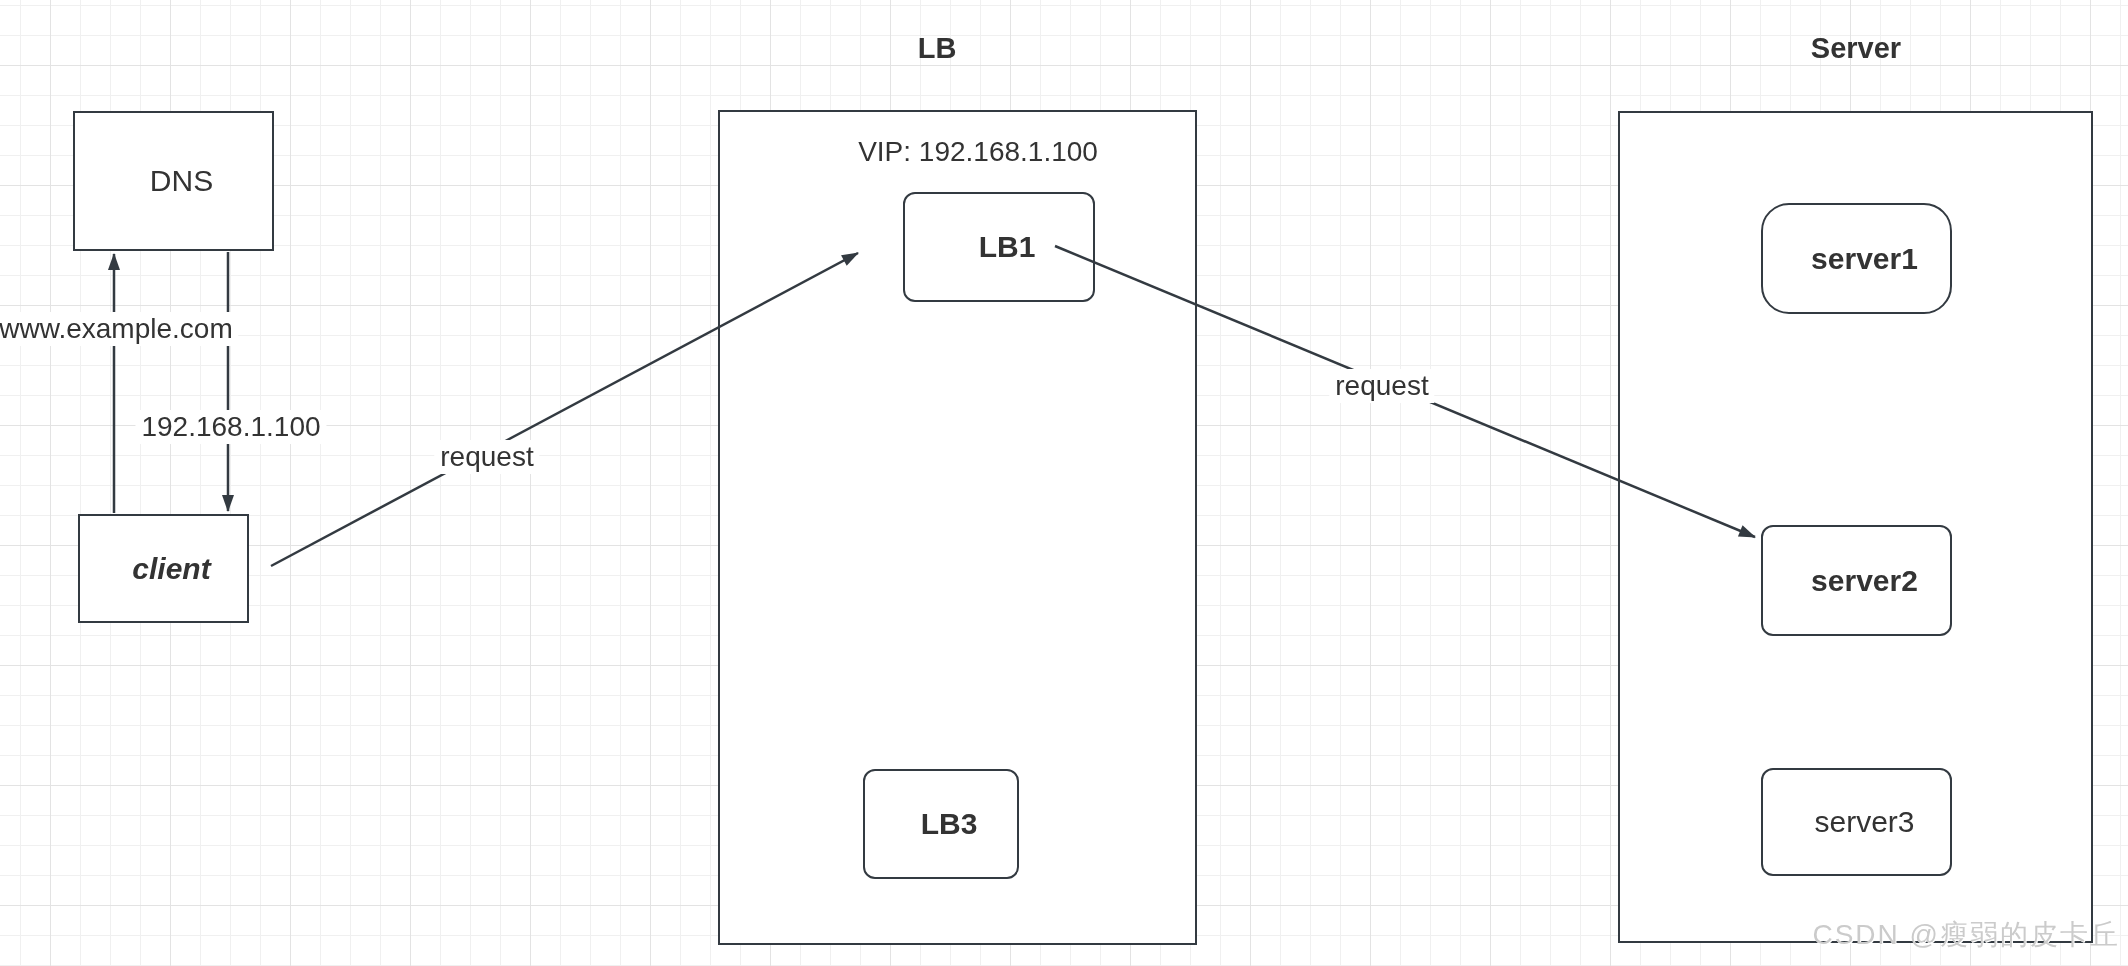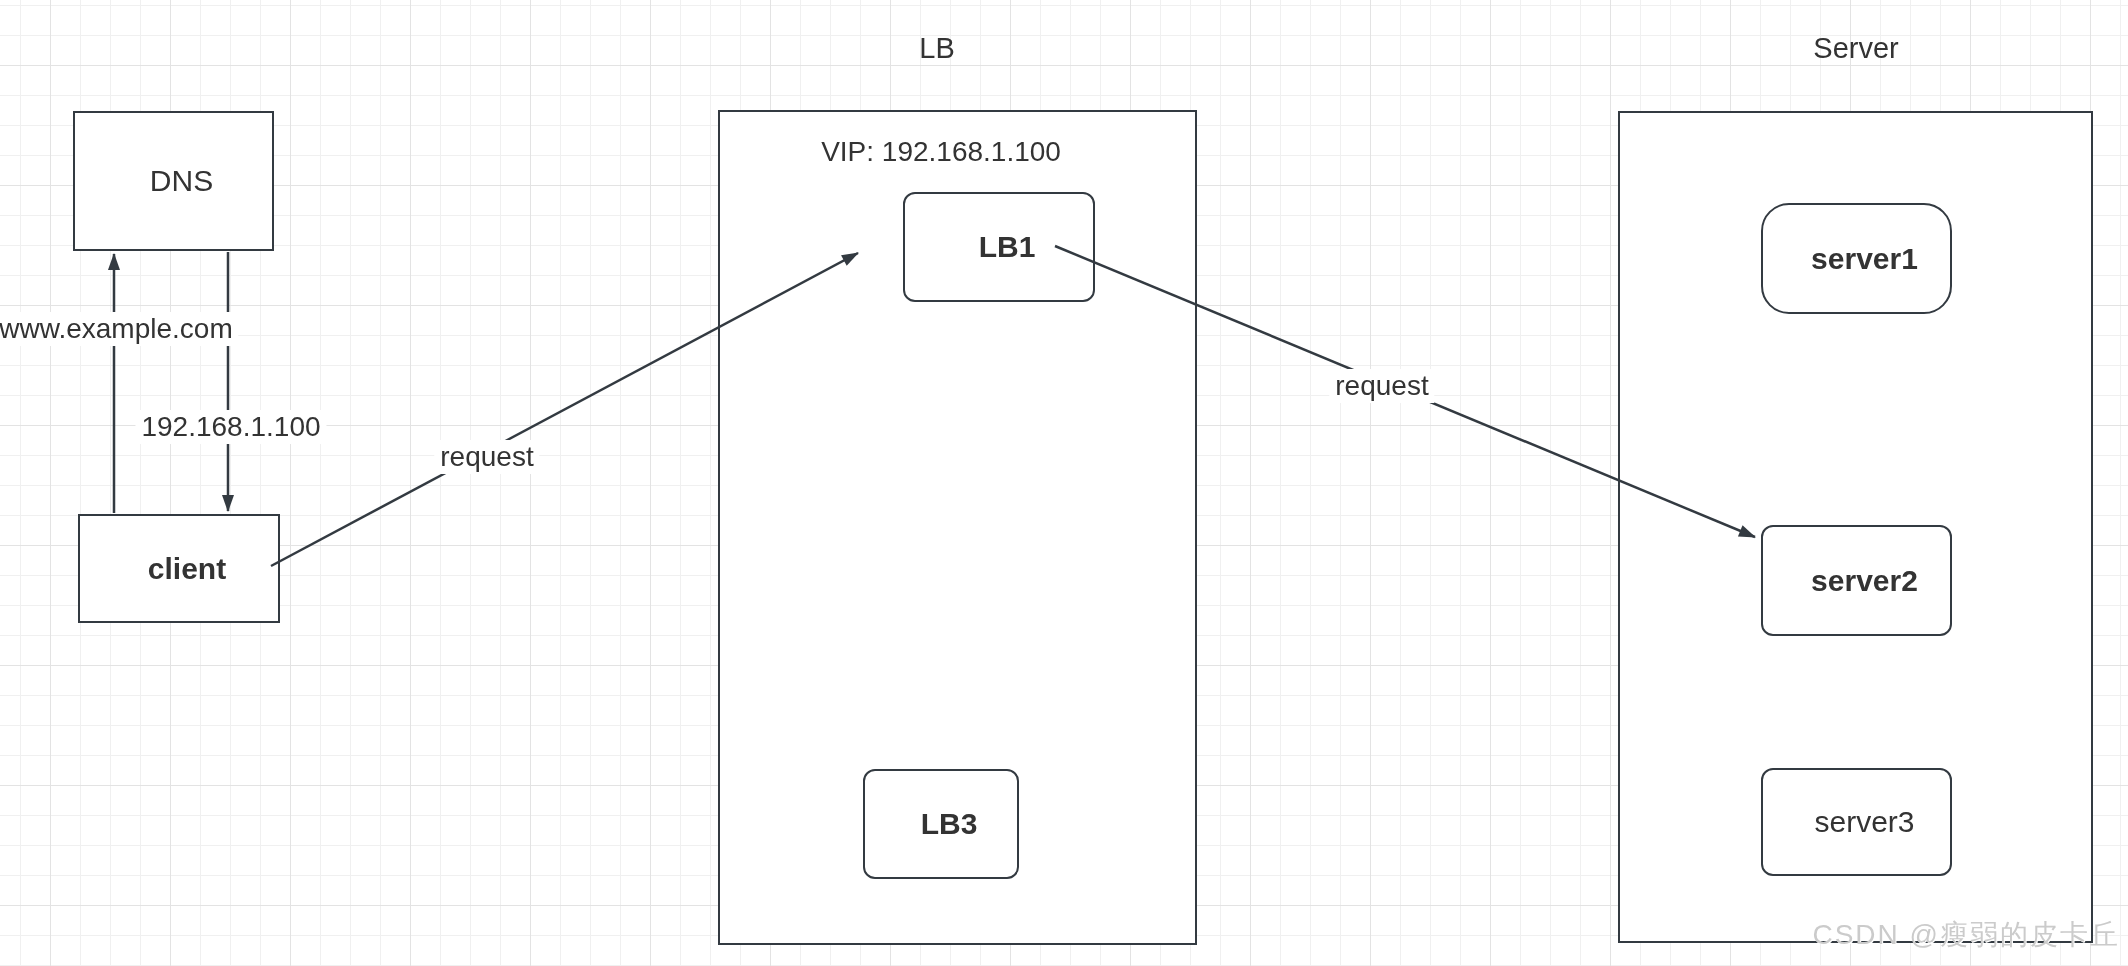--- a/index.html
+++ b/index.html
@@ -24,28 +24,28 @@
     position:absolute; box-sizing:border-box; background:#ffffff;
     border:2.5px solid var(--stroke);
     display:flex; align-items:center; justify-content:center;
     color:var(--text); font-size:30px; line-height:1.2; text-align:center;padding-left:16px;
   }
   .rounded{border-radius:12px;}
   .bold{font-weight:700;}
   .container-box{background:#ffffff;}
   .group-title{
     position:absolute; transform:translate(-50%,-50%);
-    font-size:29px; font-weight:400; color:var(--text); white-space:nowrap;
+    font-size:29px; font-weight:700; color:var(--text); white-space:nowrap;
   }
   .annotation{
     position:absolute; transform:translate(-50%,-50%);
     font-size:28px; color:var(--text); white-space:nowrap;
     background:#ffffff; padding:1px 6px; z-index:30;
   }
-  .annotation.no-bg{background:transparent;}
+  .annotation.no-bg{background:transparent;margin-left:37px;}
   .edges{
     position:absolute; left:0; top:0; width:2128px; height:966px;
     z-index:20; pointer-events:none;
   }
   .edges line{stroke:var(--stroke); stroke-width:2.5px;}
   .watermark{
     position:absolute; right:8px; top:916px; z-index:40;
     font-size:28px; letter-spacing:2px; color:var(--watermark);
     text-shadow:1px 1px 0 #ffffff; white-space:nowrap;
   }
@@ -59,21 +59,21 @@
   <div class="shape container-box" style="left:1618px; top:111px; width:475px; height:832px;"></div>
 
   <div class="group-title" style="left:937px; top:48px;">LB</div>
   <div class="group-title" style="left:1856px; top:48px;">Server</div>
 
   <div class="annotation no-bg" style="left:941px; top:152px;">VIP: 192.168.1.100</div>
 
   <div class="shape" style="left:73px; top:111px; width:201px; height:140px;">
     <span>DNS</span>
   </div>
-  <div class="shape bold" style="left:78px; top:514px; width:202px; height:109px;">
+  <div class="shape bold" style="left:78px; top:514px; width:171px; height:109px;font-style:italic;">
     <span>client</span>
   </div>
 
   <div class="shape rounded bold" style="left:863px; top:192px; width:192px; height:110px;margin-left:40px;">
     <span>LB1</span>
   </div>
   <div class="shape rounded bold" style="left:863px; top:769px; width:156px; height:110px;justify-content:center;">
     <span>LB3</span>
   </div>
 

